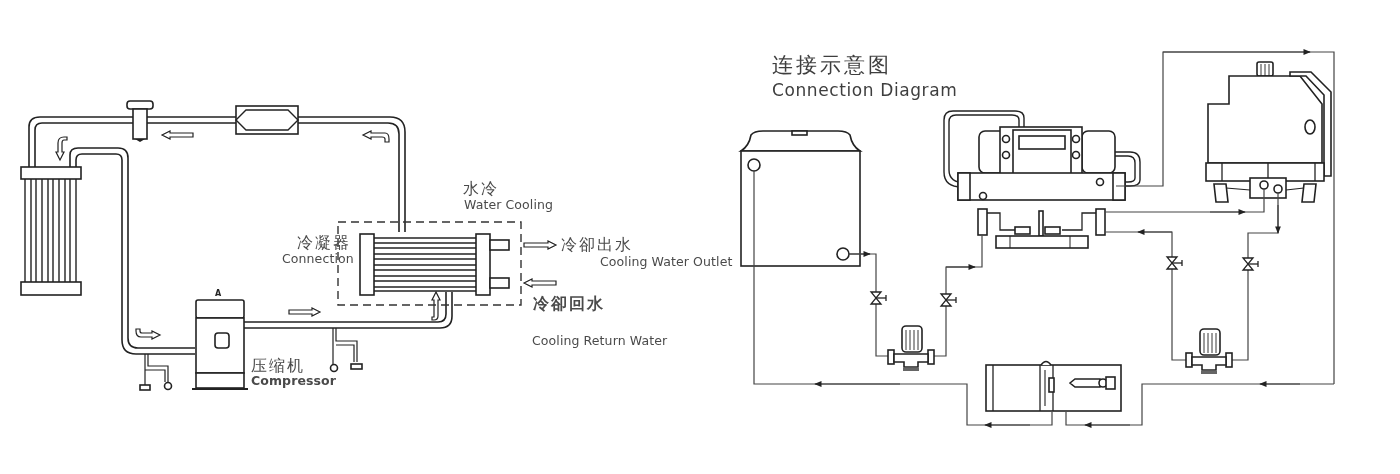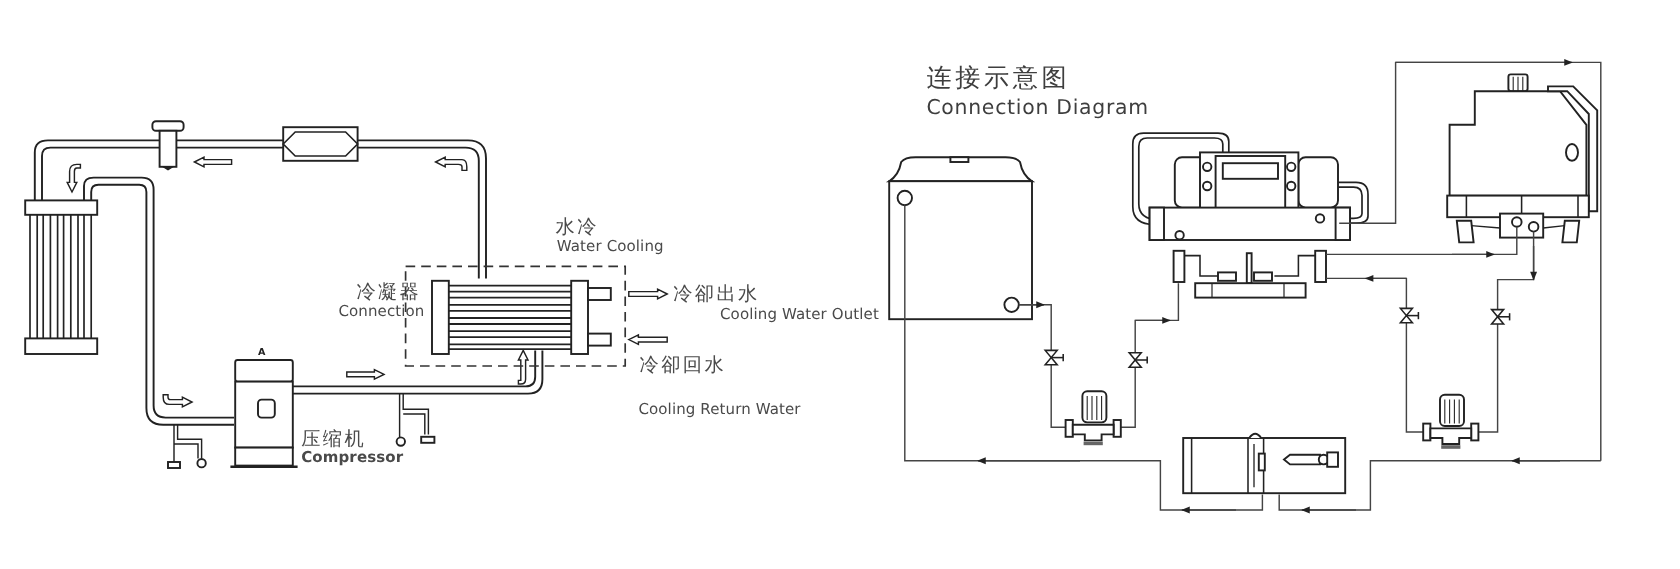--- a/index.html
+++ b/index.html
@@ -278,21 +278,21 @@
 
 <div class="lbl cn" style="left:463px;top:181px;">水冷</div>
 <div class="lbl en" style="left:464px;top:199px;">Water Cooling</div>
 
 <div class="lbl cn" style="left:297px;top:235px;">冷凝器</div>
 <div class="lbl en" style="left:282px;top:253px;">Connection</div>
 
 <div class="lbl cn" style="left:561px;top:237px;">冷卻出水</div>
 <div class="lbl en" style="left:560px;top:256px;margin-left:40px;">Cooling Water Outlet</div>
 
-<div class="lbl cn" style="left:533px;top:296px;">冷卻回水</div>
+<div class="lbl cn" style="left:533px;top:296px;font-weight:bold;">冷卻回水</div>
 <div class="lbl en" style="left:532px;top:315px;margin-top:20px;">Cooling Return Water</div>
 
 <div class="lbl" style="left:215px;top:290px;font-size:8px;font-weight:bold;color:#222;">A</div>
 <div class="lbl cn" style="left:251px;top:358px;">压缩机</div>
 <div class="lbl en" style="left:251px;top:375px;font-weight:bold;">Compressor</div>
 
 <div class="lbl title-cn" style="left:772px;top:55px;">连接示意图</div>
 <div class="lbl title-en" style="left:772px;top:82px;">Connection Diagram</div>
 
 </body></html>

